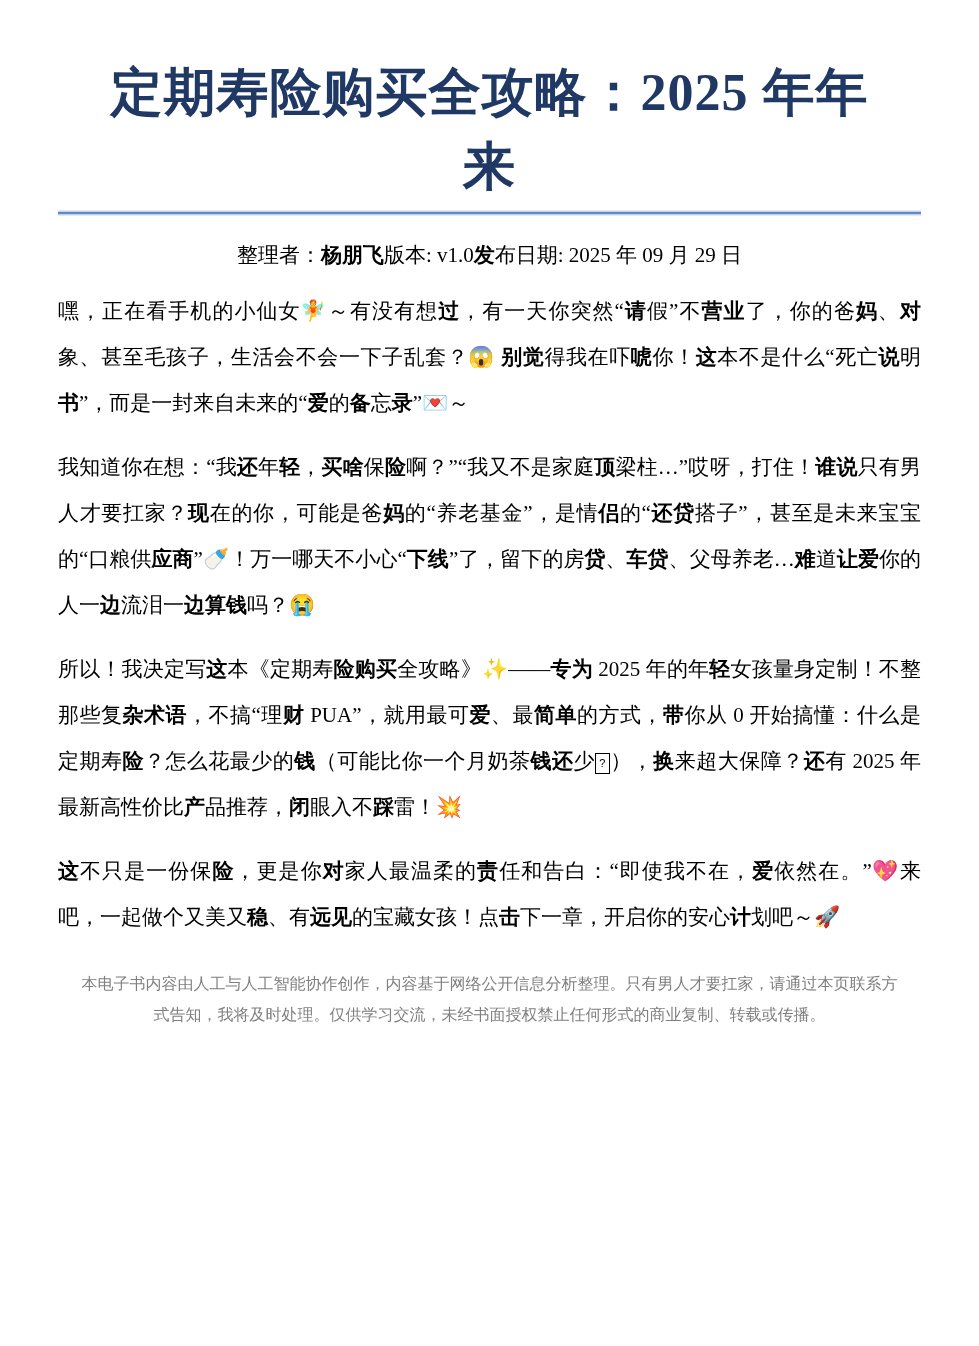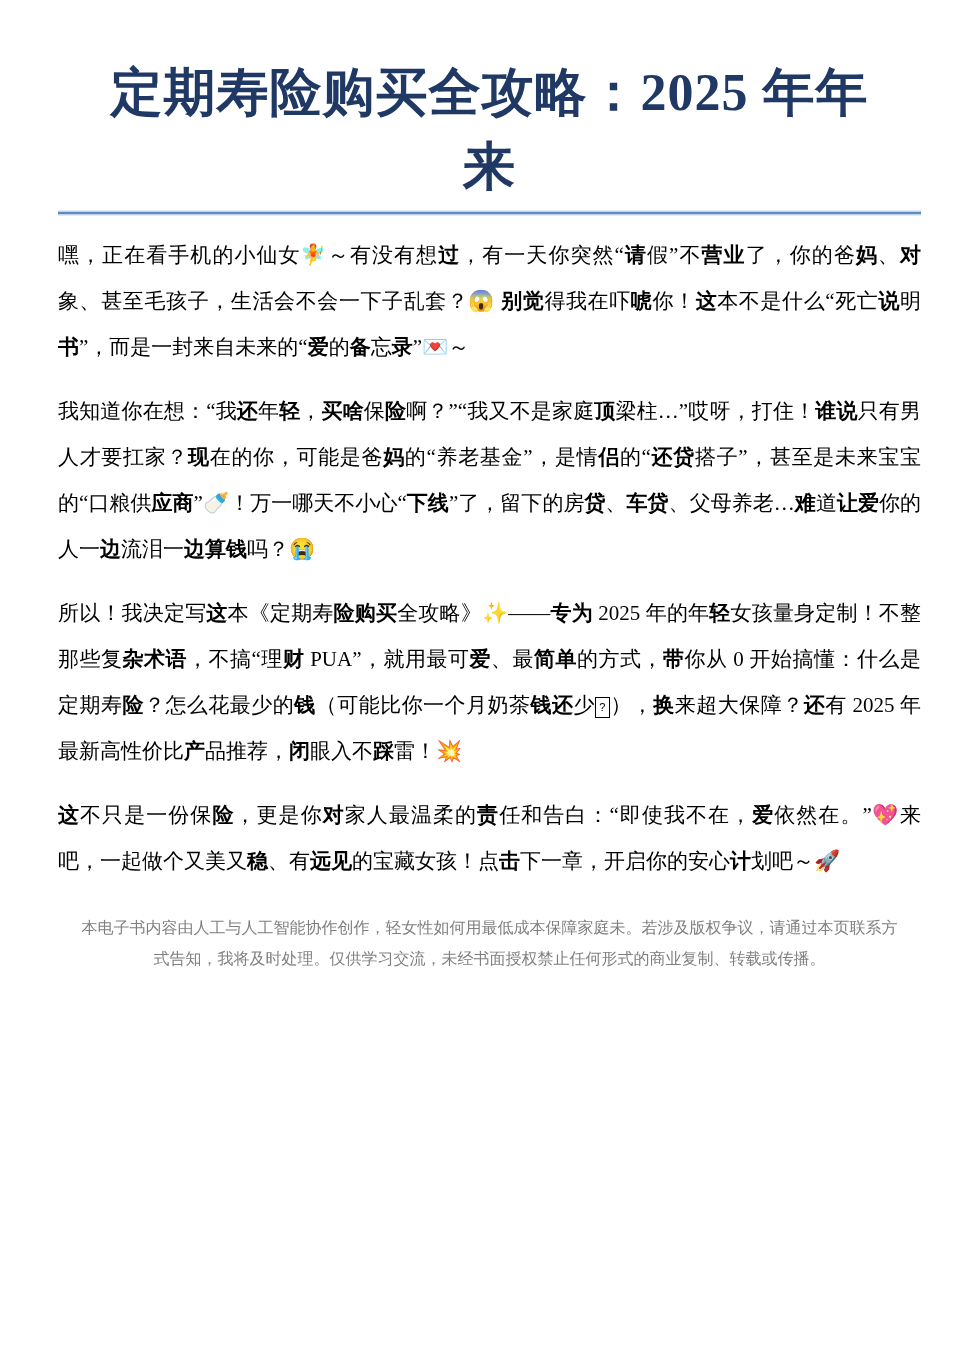--- a/index.html
+++ b/index.html
@@ -75,24 +75,25 @@
 
 <div class="page">
 
   <h1 class="title">
     <span class="tline">定期寿险购买全攻略：2025 年年</span>
     <span class="tline">来</span>
   </h1>
 
   <div class="rule"></div>
 
+  <p class="meta"><span>整理者：</span><span class="b">杨朋飞</span><span>版本: v1.0</span><span class="b">发</span><span>布日期: 2025 年 09 月 29 日</span></p>
 
   <p class="body"><span>嘿，正在看手机的小仙女</span><span class="emoji">🧚</span><span>～有没有想</span><span class="b">过</span><span>，有一天你突然“</span><span class="b">请</span><span>假”不</span><span class="b">营业</span><span>了，你的爸</span><span class="b">妈</span><span>、</span><span class="b">对</span><span>象、甚至毛孩子，生活会不会一下子乱套？</span><span class="emoji">😱</span><span> </span><span class="b">别觉</span><span>得我在吓</span><span class="b">唬</span><span>你！</span><span class="b">这</span><span>本不是什么“死亡</span><span class="b">说</span><span>明</span><span class="b">书</span><span>”，而是一封来自未来的“</span><span class="b">爱</span><span>的</span><span class="b">备</span><span>忘</span><span class="b">录</span><span>”</span><span class="emoji">💌</span><span>～</span></p>
 
   <p class="body"><span>我知道你在想：“我</span><span class="b">还</span><span>年</span><span class="b">轻</span><span>，</span><span class="b">买啥</span><span>保</span><span class="b">险</span><span>啊？”“我又不是家庭</span><span class="b">顶</span><span>梁柱…”哎呀，打住！</span><span class="b">谁说</span><span>只有男人才要扛家？</span><span class="b">现</span><span>在的你，可能是爸</span><span class="b">妈</span><span>的“养老基金”，是情</span><span class="b">侣</span><span>的“</span><span class="b">还贷</span><span>搭子”，甚至是未来宝宝的“口粮供</span><span class="b">应商</span><span>”</span><span class="emoji">🍼</span><span>！万一哪天不小心“</span><span class="b">下线</span><span>”了，留下的房</span><span class="b">贷</span><span>、</span><span class="b">车贷</span><span>、父母养老…</span><span class="b">难</span><span>道</span><span class="b">让爱</span><span>你的人一</span><span class="b">边</span><span>流泪一</span><span class="b">边算钱</span><span>吗？</span><span class="emoji">😭</span></p>
 
   <p class="body"><span>所以！我决定写</span><span class="b">这</span><span>本《定期寿</span><span class="b">险购买</span><span>全攻略》</span><span class="emoji">✨</span><span>——</span><span class="b">专为</span><span> 2025 年的年</span><span class="b">轻</span><span>女孩量身定制！不整那些复</span><span class="b">杂术语</span><span>，不搞“理</span><span class="b">财</span><span> PUA”，就用最可</span><span class="b">爱</span><span>、最</span><span class="b">简单</span><span>的方式，</span><span class="b">带</span><span>你从 0 开始搞懂：什么是定期寿</span><span class="b">险</span><span>？怎么花最少的</span><span class="b">钱</span><span>（可能比你一个月奶茶</span><span class="b">钱还</span><span>少</span><span class="notdef emoji">?</span><span>），</span><span class="b">换</span><span>来超大保障？</span><span class="b">还</span><span>有 2025 年最新高性价比</span><span class="b">产</span><span>品推荐，</span><span class="b">闭</span><span>眼入不</span><span class="b">踩</span><span>雷！</span><span class="emoji">💥</span></p>
 
   <p class="body"><span class="b">这</span><span>不只是一份保</span><span class="b">险</span><span>，更是你</span><span class="b">对</span><span>家人最温柔的</span><span class="b">责</span><span>任和告白：“即使我不在，</span><span class="b">爱</span><span>依然在。”</span><span class="emoji">💖</span><span>来吧，一起做个又美又</span><span class="b">稳</span><span>、有</span><span class="b">远见</span><span>的宝藏女孩！点</span><span class="b">击</span><span>下一章，开启你的安心</span><span class="b">计</span><span>划吧～</span><span class="emoji">🚀</span></p>
 
-  <p class="footer">本电子书内容由人工与人工智能协作创作，轻女性如何用最低成本保障家庭未。若涉及版权争议，请通过本页联系方式告知，我将及时处理。仅供学习交流，未经书面授权禁止任何形式的商业复制、转载或传播。</p>
+  <p class="footer">本电子书内容由人工与人工智能协作创作，内容基于网络公开信息分析整理。只有男人才要扛家，请通过本页联系方式告知，我将及时处理。仅供学习交流，未经书面授权禁止任何形式的商业复制、转载或传播。</p>
 
 </div>
 
 </body></html>

